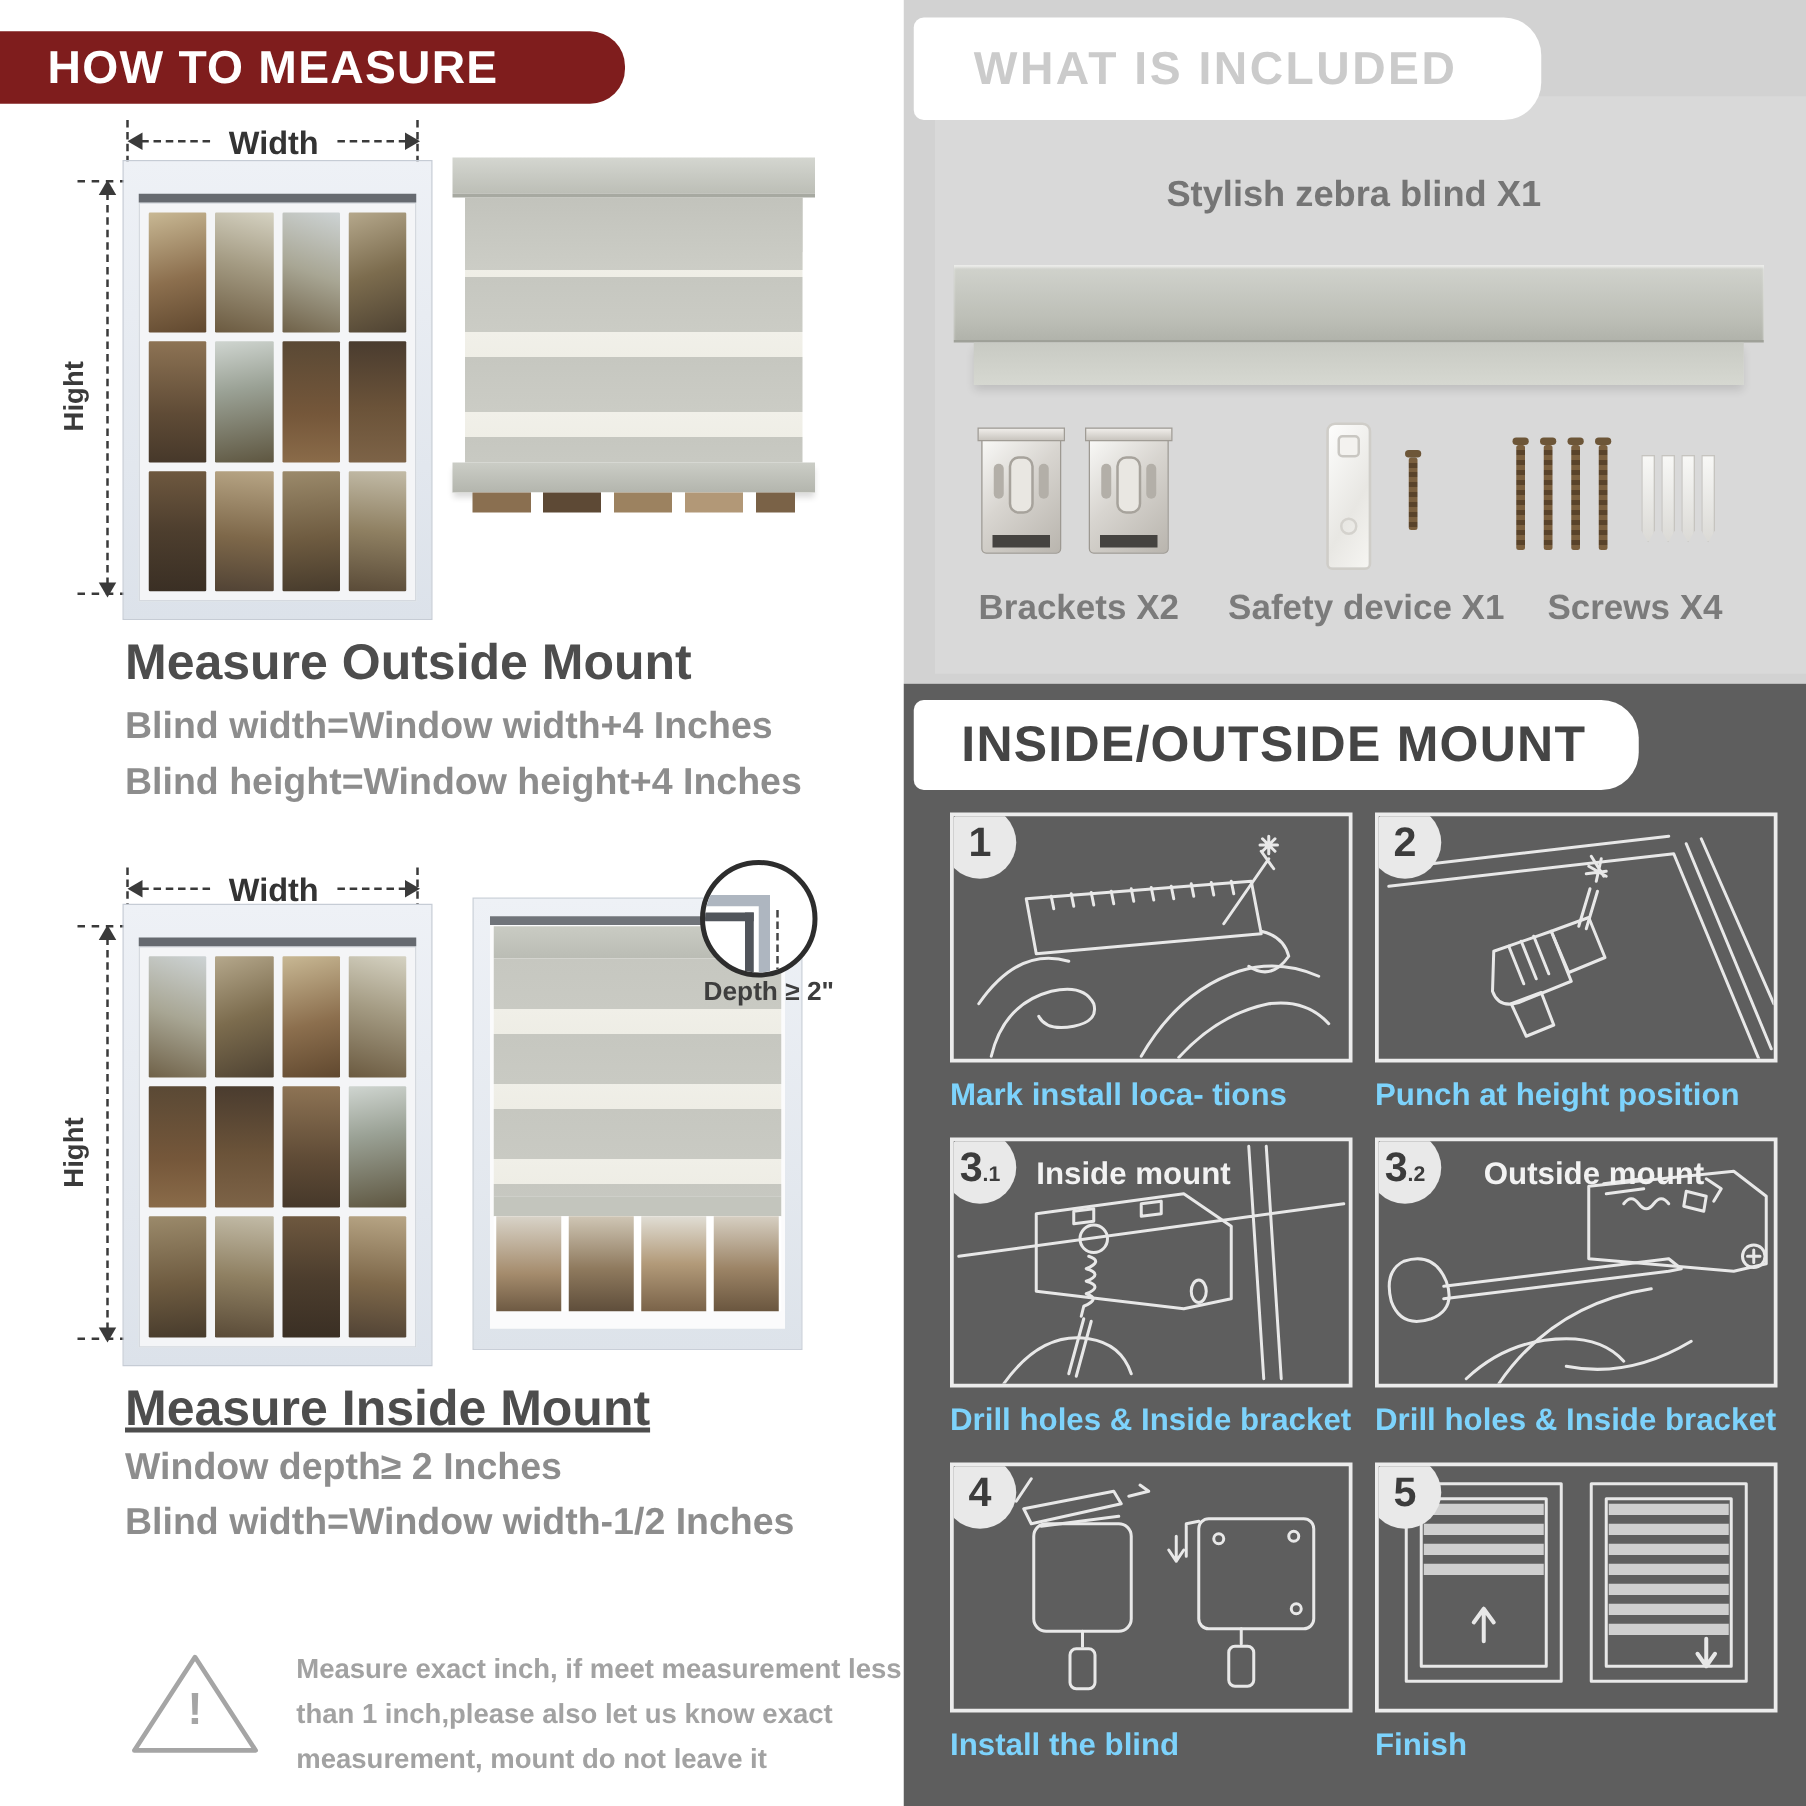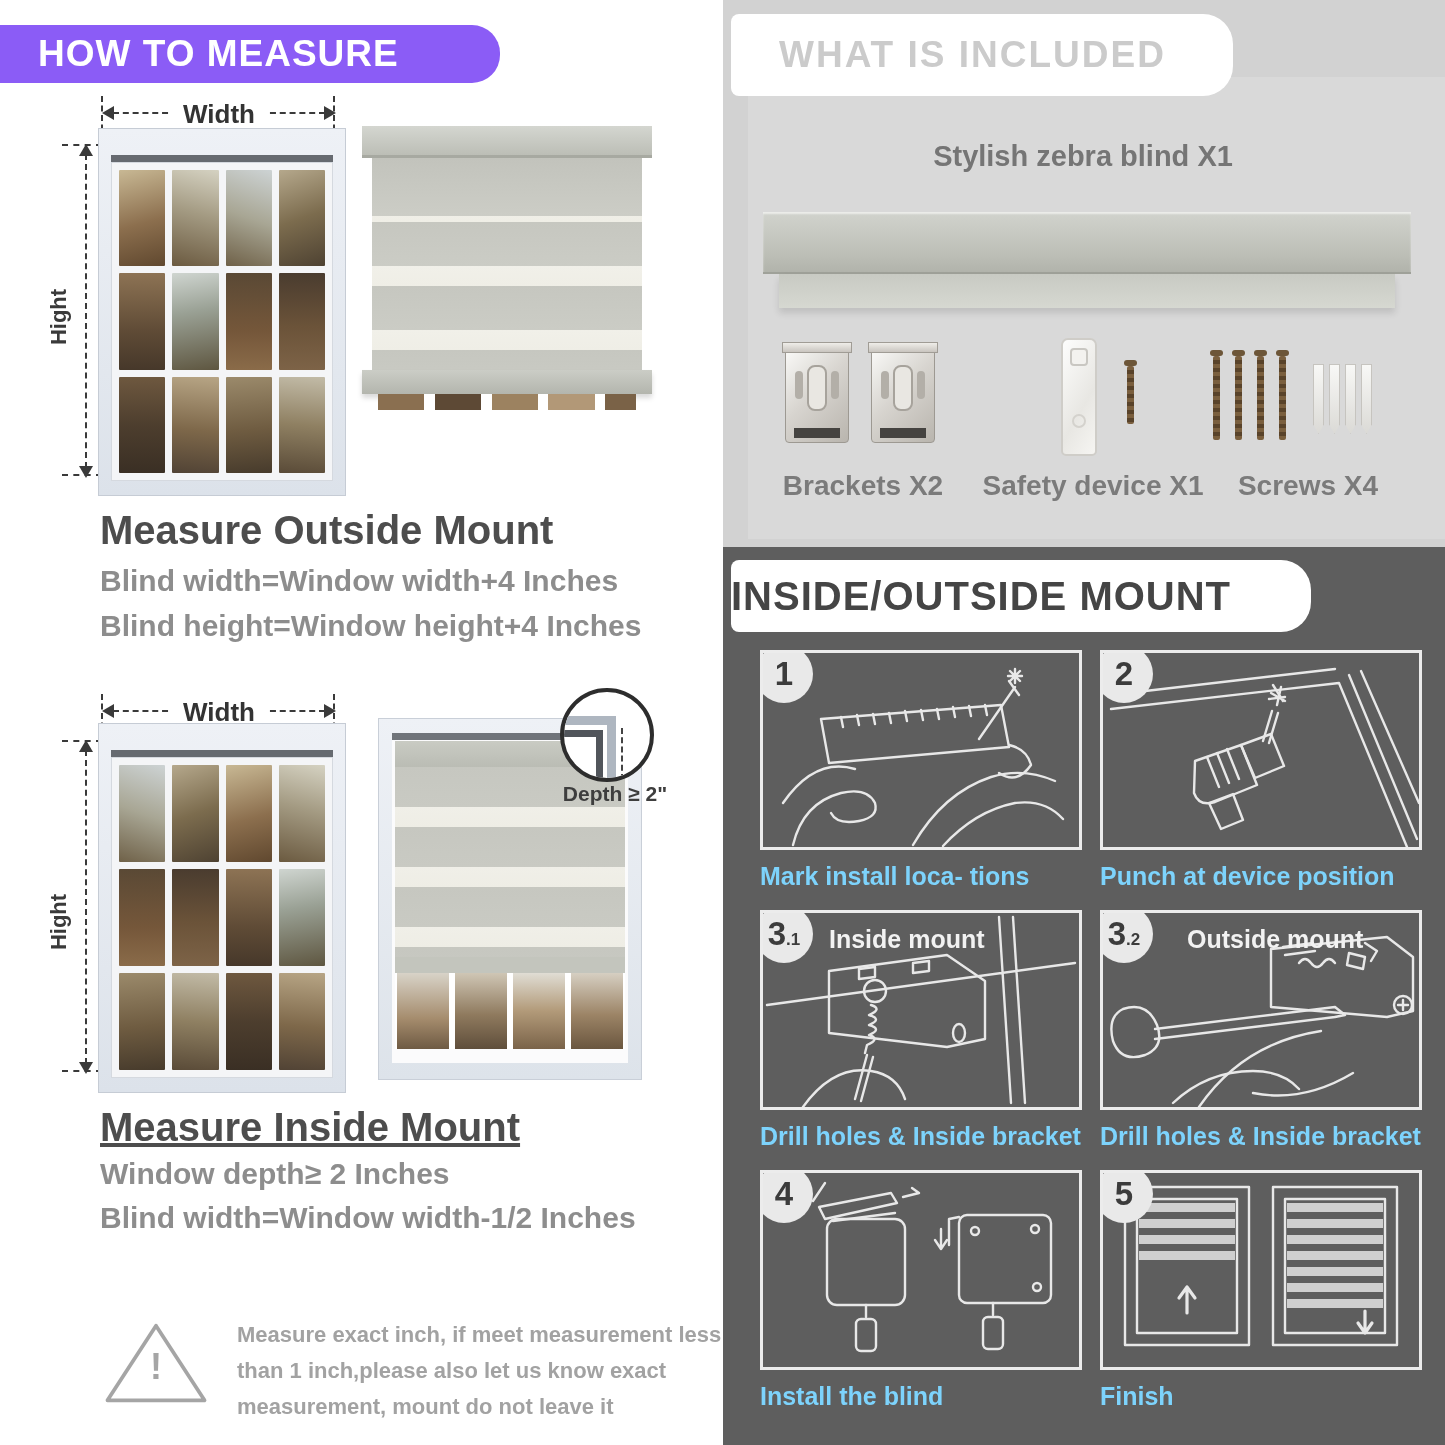--- a/index.html
+++ b/index.html
@@ -8,21 +8,21 @@
     position:relative; width:1445px; height:1445px; overflow:hidden;
     background:#ffffff;
     font-family:"Liberation Sans", sans-serif;
   }
 
   
   .left-half { position:absolute; left:0; top:0; width:710px; height:1445px; background:#fff; }
 
   .howto-banner {
     position:absolute; left:0; top:25px; width:500px; height:58px;
-    background:#8b5cf6; border-radius:0 28px 28px 0;
+    background:#7f1d1d; border-radius:0 28px 28px 0;
     color:#ffffff; font-size:37px; font-weight:bold; letter-spacing:1px;
     line-height:58px; padding-left:38px;
   }
 
   
   .harrow { position:absolute; height:22px; }
   .harrow .hline { position:absolute; left:10px; right:10px; top:10px; border-top:2px dashed #3a3a3a; }
   .harrow .lbl { position:absolute; left:50%; transform:translateX(-50%); top:-3px;
     background:#fff; padding:0 12px; font-size:26px; font-weight:bold; color:#333; }
   .tri { position:absolute; width:0; height:0; }
@@ -149,21 +149,21 @@
   .anchor { position:absolute; width:11px; background:linear-gradient(#f8f8f6,#dbdad6);
     border:1px solid #c6c4bf; z-index:2;
     clip-path:polygon(0 0,100% 0,100% 86%,50% 100%,0 86%); }
 
   .item-label { position:absolute; top:470px; text-align:center; font-size:28px; font-weight:bold;
     color:#7b7b7b; z-index:2; white-space:nowrap; }
 
   .mount { position:absolute; left:0; top:547px; width:722px; height:898px; background:#5e5e5e; }
   .mount-banner { position:absolute; left:8px; top:13px; width:580px; height:72px; background:#ffffff;
     border-radius:8px 30px 30px 8px; color:#454545; font-size:40px; font-weight:bold;
-    letter-spacing:1px; line-height:72px; }
+    letter-spacing:1px; line-height:72px; padding-left:38px; }
   .cell { position:absolute; width:322px; }
   .cell-box { position:relative; height:200px; border:3px solid #ececec; overflow:hidden; }
   .cell-box svg { position:absolute; inset:0; width:100%; height:100%; }
   .badge { position:absolute; left:-8px; top:-8px; width:58px; height:58px; border-radius:50%;
     background:#e9e9e9; color:#3c3c3c; display:flex; align-items:center; justify-content:center; z-index:2; }
   .badge-num { font-size:33px; font-weight:bold; }
   .badge-sub { font-size:17px; font-weight:bold; margin-top:12px; }
   .cell-tag { position:absolute; left:66px; top:12px; font-size:25px; font-weight:bold; color:#f2f2f2; z-index:2; }
   .cell-cap { margin-top:12px; font-size:25px; font-weight:bold; color:#7dd3fc; white-space:nowrap; }
 
@@ -381,21 +381,21 @@
               <path d="M8 42 L232 16 M8 56 L236 30 L304 194 M246 22 L314 186 M258 18 L316 150"></path>
               <path d="M138 92 l30 -11 l13 32 l-29 12 Z"></path>
               <path d="M92 108 l46 -16 l16 40 l-42 17 q-16 5 -21 -9 Z"></path>
               <path d="M104 104 l12 30 M114 100 l12 30 M124 96 l12 30"></path>
               <path d="M106 150 l24 -9 l10 26 l-22 9 Z"></path>
               <path d="M160 88 l9 -30 M166 90 l9 -30"></path>
               <path d="M168 40 l14 8 M178 34 l-4 18 M170 32 l10 16 M182 44 l-16 2"></path>
             </g>
           </svg>
         </div>
-        <div class="cell-cap">Punch at device position</div>
+        <div class="cell-cap">Punch at height position</div>
       </div>
 
       <div class="cell" style="left:37px; top:363px;">
         <div class="cell-box">
           <div class="badge">
             <span class="badge-num">3</span>
             <span class="badge-sub">.1</span>
           </div>
           <span class="cell-tag">Inside mount</span>
           <svg viewBox="0 0 316 194">

